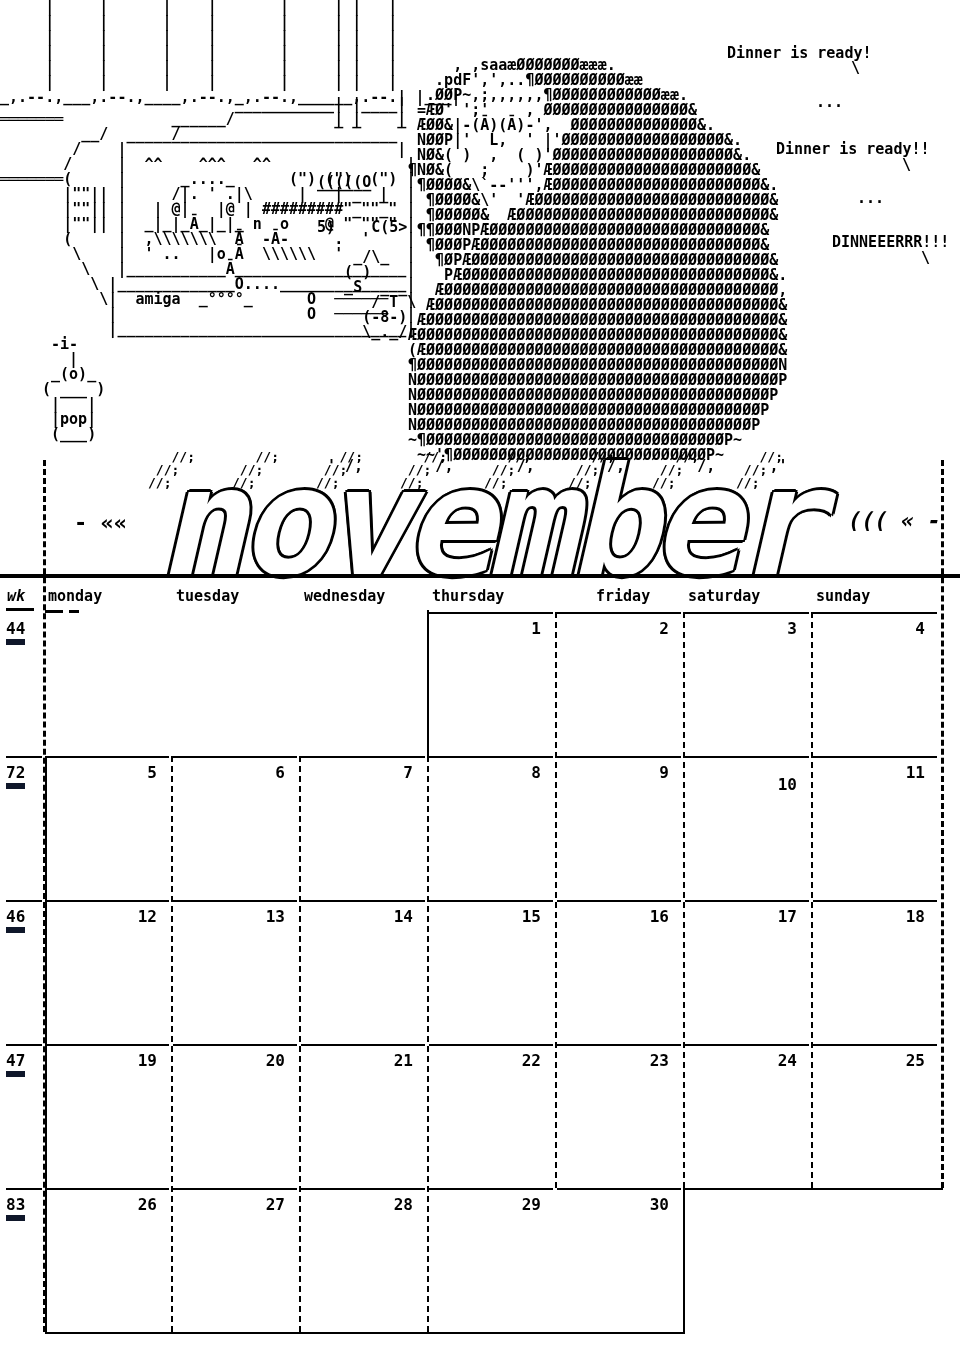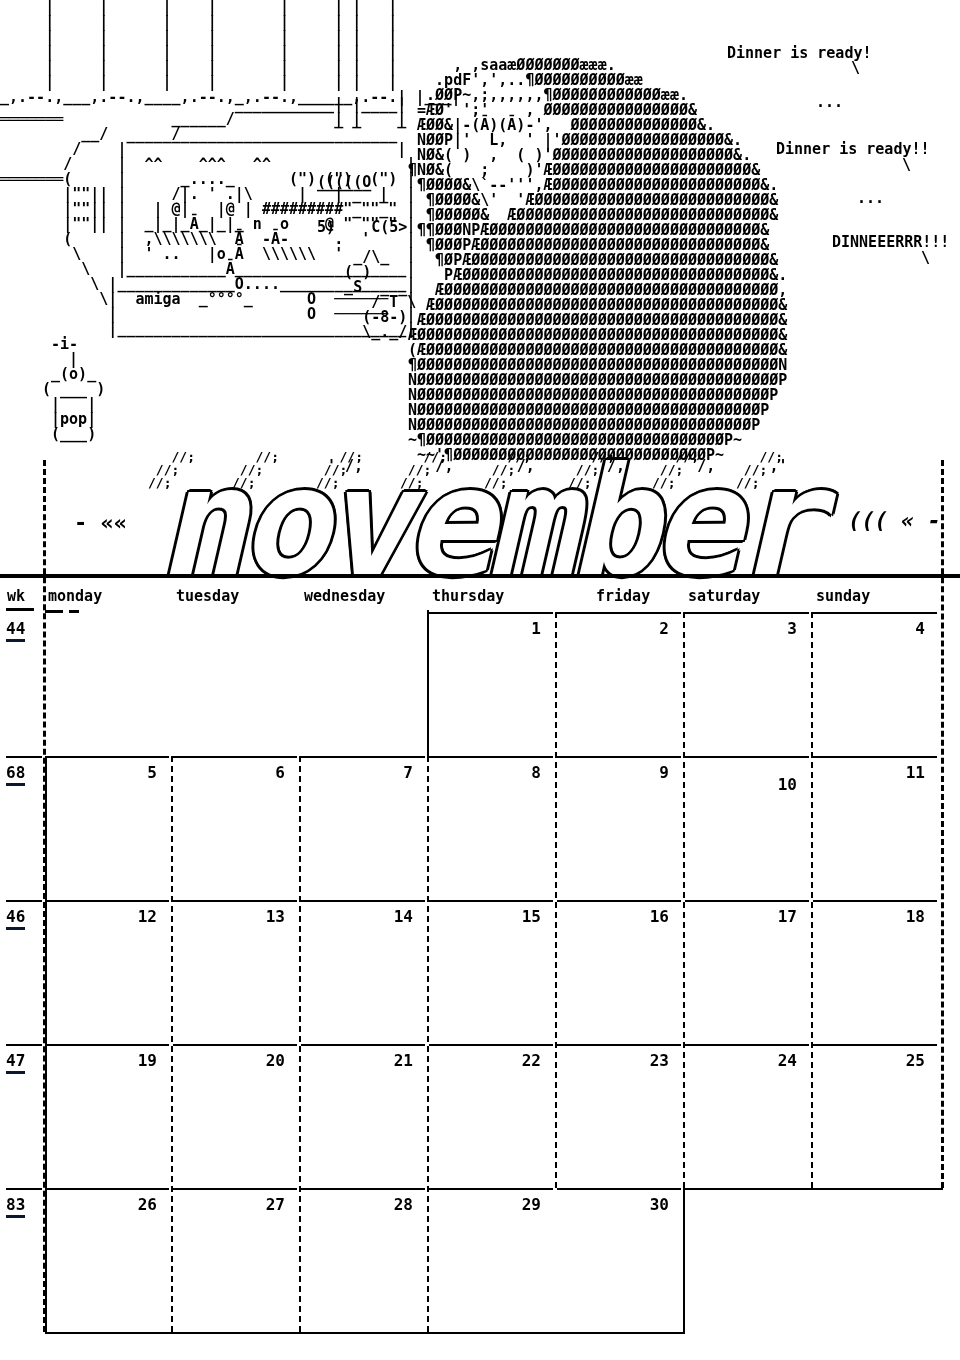--- a/index.html
+++ b/index.html
@@ -7,39 +7,39 @@
           font-family:"DejaVu Sans Mono",monospace;color:#000;}
   pre.art{position:absolute;margin:0;font:bold 15px/15px "DejaVu Sans Mono",monospace;
           white-space:pre;letter-spacing:0;color:#000;font-variant-ligatures:none;}
   .txt{position:absolute;font:bold 15px/15px "DejaVu Sans Mono",monospace;white-space:pre;}
   .lineh{position:absolute;background:#000;}
   .linev{position:absolute;background:#000;}
   .dashv{position:absolute;width:0;border-left:3px dashed #000;}
   .dashsep{position:absolute;width:0;border-left:2px dashed #000;}
   .dayhdr{position:absolute;font:bold 15px/15px "DejaVu Sans Mono",monospace;}
   .weeknum{position:absolute;font:bold 16px/16px "DejaVu Sans Mono",monospace;
-           border-bottom:3px solid #0f172a;padding-bottom:2px;}
+           border-bottom:6px solid #0f172a;padding-bottom:2px;}
   .datecell{position:absolute;font:bold 16px/16px "DejaVu Sans Mono",monospace;text-align:right;}
   .month-word{position:absolute;left:152px;top:447px;height:150px;
       font:bold 150px/150px "DejaVu Sans Mono",monospace;letter-spacing:-8px;color:#fff;
       transform:skewX(-13deg);transform-origin:0 100%;
       text-shadow:3px 0 0 #000,-3px 0 0 #000,0 3px 0 #000,0 -3px 0 #000,
                   2px 2px 0 #000,-2px -2px 0 #000,2px -2px 0 #000,-2px 2px 0 #000;}
   .decor{position:absolute;font:bold 22px/22px "DejaVu Sans Mono",monospace;}
   pre.hatch{position:absolute;margin:0;font:bold 13px/13px "DejaVu Sans Mono",monospace;white-space:pre;}
   .wkhdr{position:absolute;font:bold 15px/15px "DejaVu Sans Mono",monospace;}
 </style>
 </head>
 <body>
 
 <div id="canvas">
   <div class="month-word">november</div>
   <div class="decor" style="left:74px;top:512px;">- ««</div>
   <div class="decor" style="left:848px;top:510px;transform:skewX(-13deg);">((( « -</div>
-  <div class="wkhdr" style="left:7px;top:589px;">wk</div>
+  <div class="wkhdr" style="left:7px;top:589px;font-style:italic;">wk</div>
 <pre class="art" style="left: 0px; top: 0px;">     |     |      |    |       |     | |   |
      |     |      |    |       |     | |   |
      |     |      |    |       |     | |   |
      |     |      |    |       |     | |   |
      |     |      |    |       |     | |   |
      |     |      |    |       |     | |   |
 _,.--.,___,.--.,____,.--.,_,.--.,______,.--.| |___|</pre>
     <pre class="art" style="left: 0px; top: 97px;">                                     | |    |
 ═══════            ______/‾‾‾‾‾‾‾‾‾‾‾| |‾‾‾‾|
          __/       /                 ‾ ‾    ‾
@@ -147,21 +147,21 @@
     <div class="lineh" style="left: 69px; top: 610px; width: 10px; height: 3px;"></div>
     <div class="weeknum" style="left: 6px; top: 621px;">44</div>
     <div class="lineh" style="left: 429px; top: 612px; width: 124px; height: 2px;"></div>
     <div class="datecell" style="left: 427px; top: 621px; width: 114px;">1</div>
     <div class="lineh" style="left: 557px; top: 612px; width: 124px; height: 2px;"></div>
     <div class="datecell" style="left: 555px; top: 621px; width: 114px;">2</div>
     <div class="lineh" style="left: 685px; top: 612px; width: 124px; height: 2px;"></div>
     <div class="datecell" style="left: 683px; top: 621px; width: 114px;">3</div>
     <div class="lineh" style="left: 813px; top: 612px; width: 124px; height: 2px;"></div>
     <div class="datecell" style="left: 811px; top: 621px; width: 114px;">4</div>
-    <div class="weeknum" style="left: 6px; top: 765px;">68</div>
+    <div class="weeknum" style="left: 6px; top: 765px;">72</div>
     <div class="lineh" style="left: 45px; top: 756px; width: 124px; height: 2px;"></div>
     <div class="datecell" style="left: 43px; top: 765px; width: 114px;">5</div>
     <div class="lineh" style="left: 173px; top: 756px; width: 124px; height: 2px;"></div>
     <div class="datecell" style="left: 171px; top: 765px; width: 114px;">6</div>
     <div class="lineh" style="left: 301px; top: 756px; width: 124px; height: 2px;"></div>
     <div class="datecell" style="left: 299px; top: 765px; width: 114px;">7</div>
     <div class="lineh" style="left: 429px; top: 756px; width: 124px; height: 2px;"></div>
     <div class="datecell" style="left: 427px; top: 765px; width: 114px;">8</div>
     <div class="lineh" style="left: 557px; top: 756px; width: 124px; height: 2px;"></div>
     <div class="datecell" style="left: 555px; top: 765px; width: 114px;">9</div>

